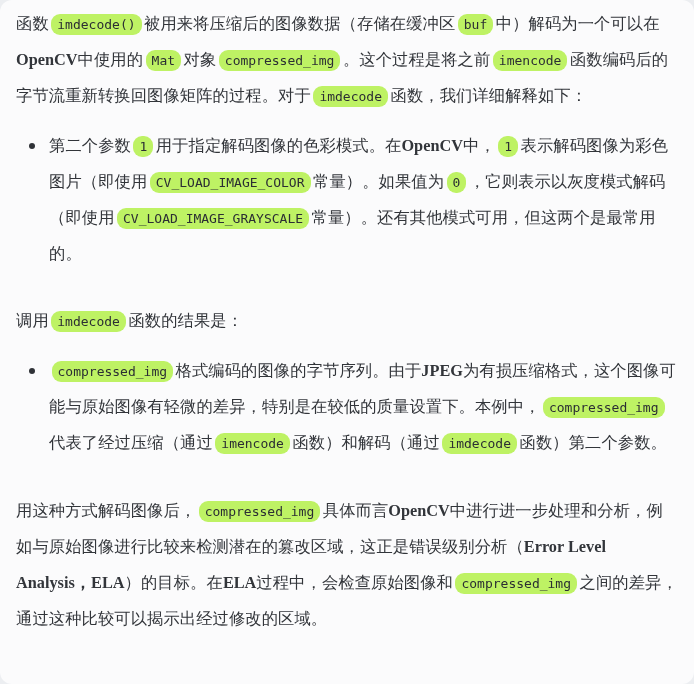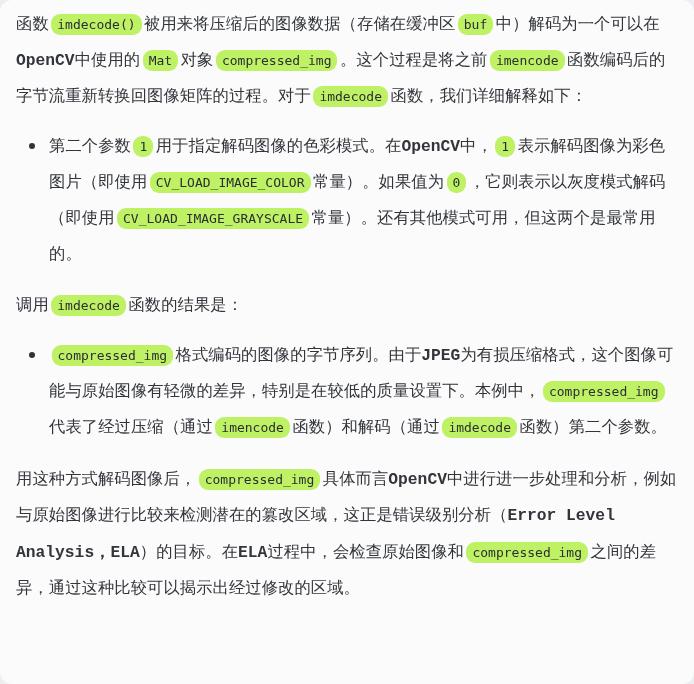--- a/index.html
+++ b/index.html
@@ -71,27 +71,27 @@
     background: #bef264;
     color: #2b2e33;
     border-radius: 9px;
     padding: 3px 6px;
     margin: 0 2.5px;
     white-space: nowrap;
     letter-spacing: 0;
   }
 
   .lat {
-    font-family: Liberation Mono, monospace;
+    font-family: Liberation Serif, serif;
     font-weight: bold;
     letter-spacing: 0;
   }
 
   .gap-top {
-    margin-top: 16px;
+    margin-top: 32px;
   }
 </style>
 </head>
 <body>
 
 <div id="answer-card">
 
   <p class="para"><span>函数</span><code class="code">imdecode()</code><span>被用来将压缩后的图像数据（存储在缓冲区</span><code class="code">buf</code><span>中）解码为一个可以在</span><span class="lat">OpenCV</span><span>中使用的</span><code class="code">Mat</code><span>对象</span><code class="code">compressed_img</code><span>。这个过程是将之前</span><code class="code">imencode</code><span>函数编码后的字节流重新转换回图像矩阵的过程。对于</span><code class="code">imdecode</code><span>函数，我们详细解释如下：</span></p>
 
   <ul class="list">

